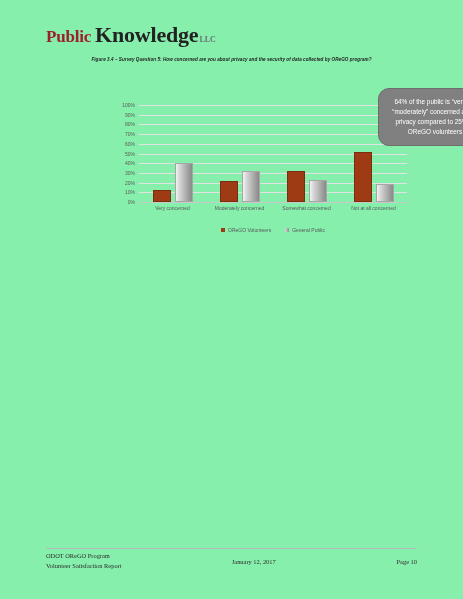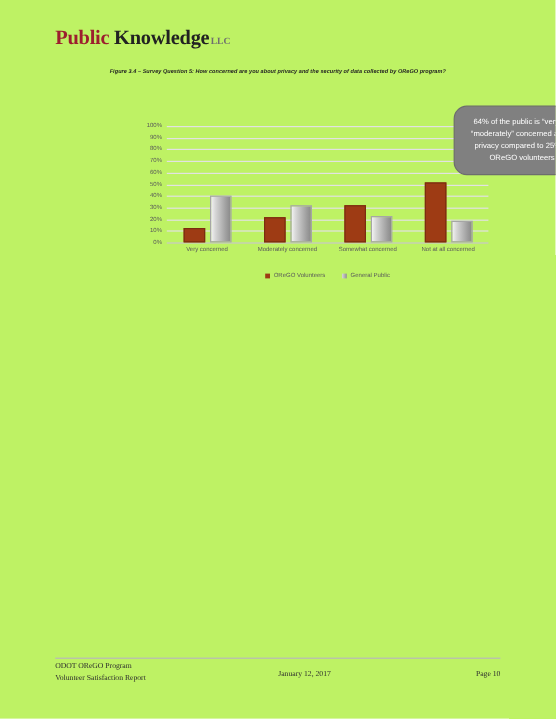--- a/index.html
+++ b/index.html
@@ -12,40 +12,40 @@
     height: 599px;
     position: relative;
     font-family: "Liberation Sans", sans-serif;
     overflow: hidden;
   }
 
   
   .page {
     position: absolute;
     inset: 0;
-    background: #bef264;
+    background: #86efac;
   }
 
   .logo-block {
     position: absolute;
     left: 46px;
     top: 22px;
     display: flex;
     align-items: baseline;
   }
   .logo-public {
     font-family: "Liberation Serif", serif;
     font-size: 17px;
     font-weight: 700;
     color: #9c1f2e;
     letter-spacing: -0.2px;
   }
   .logo-knowledge {
     font-family: "Liberation Serif", serif;
-    font-size: 17px;
+    font-size: 22px;
     font-weight: 700;
     color: #222222;
     letter-spacing: -0.2px;
     margin-left: 4px;
   }
   .logo-llc {
     font-family: "Liberation Serif", serif;
     font-size: 8px;
     font-weight: 700;
     color: #6f6f6f;

